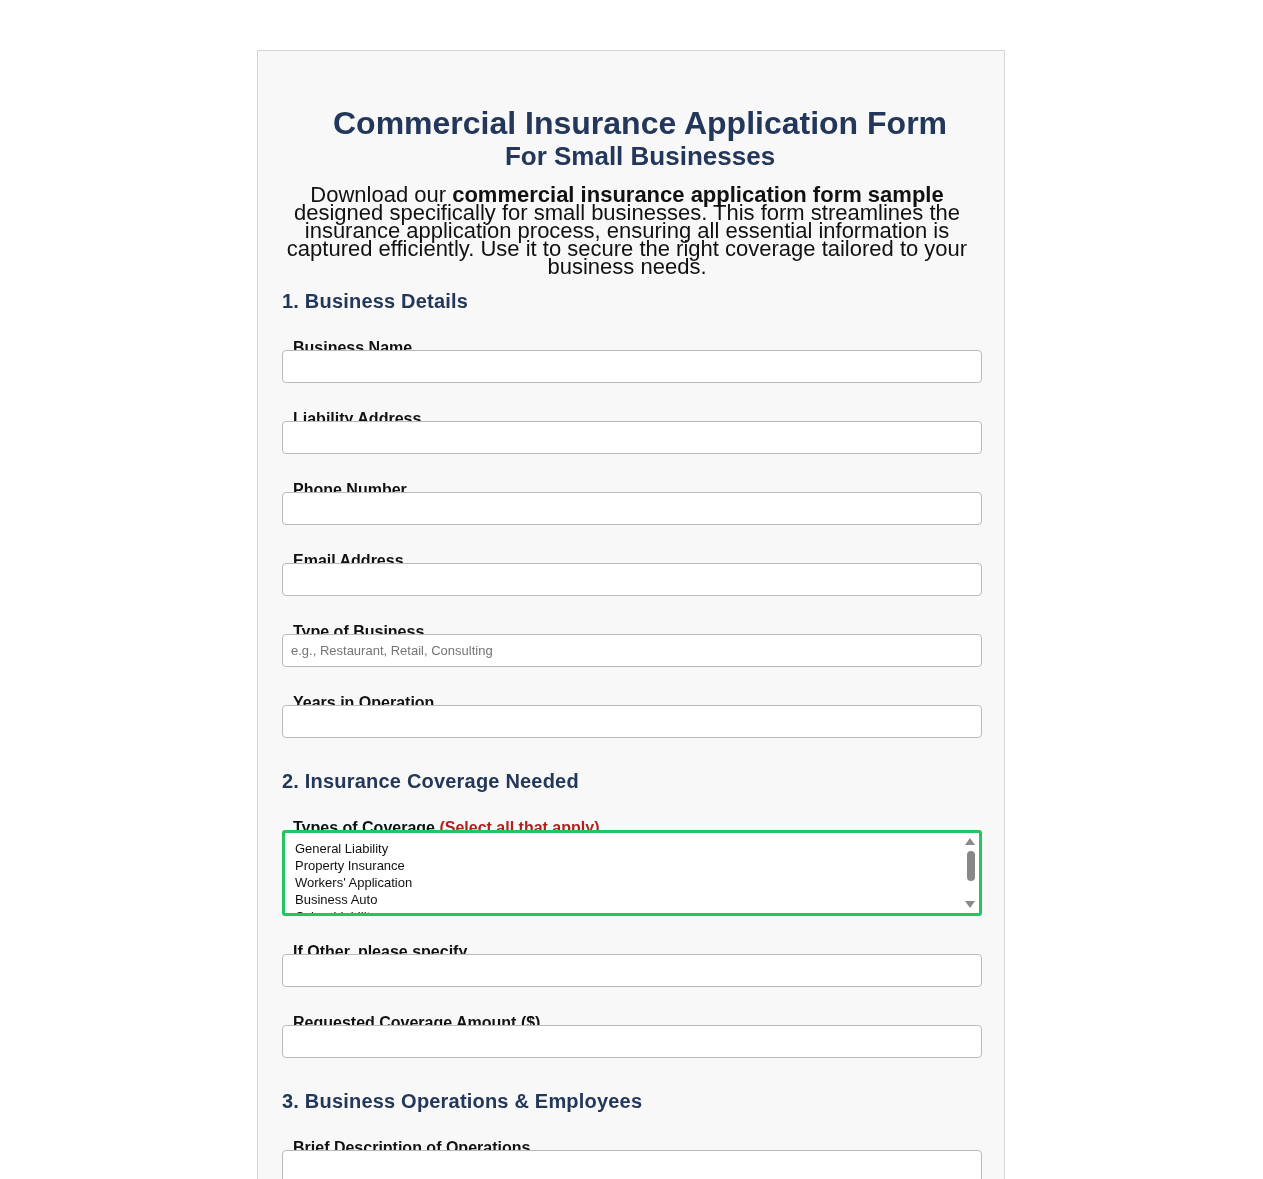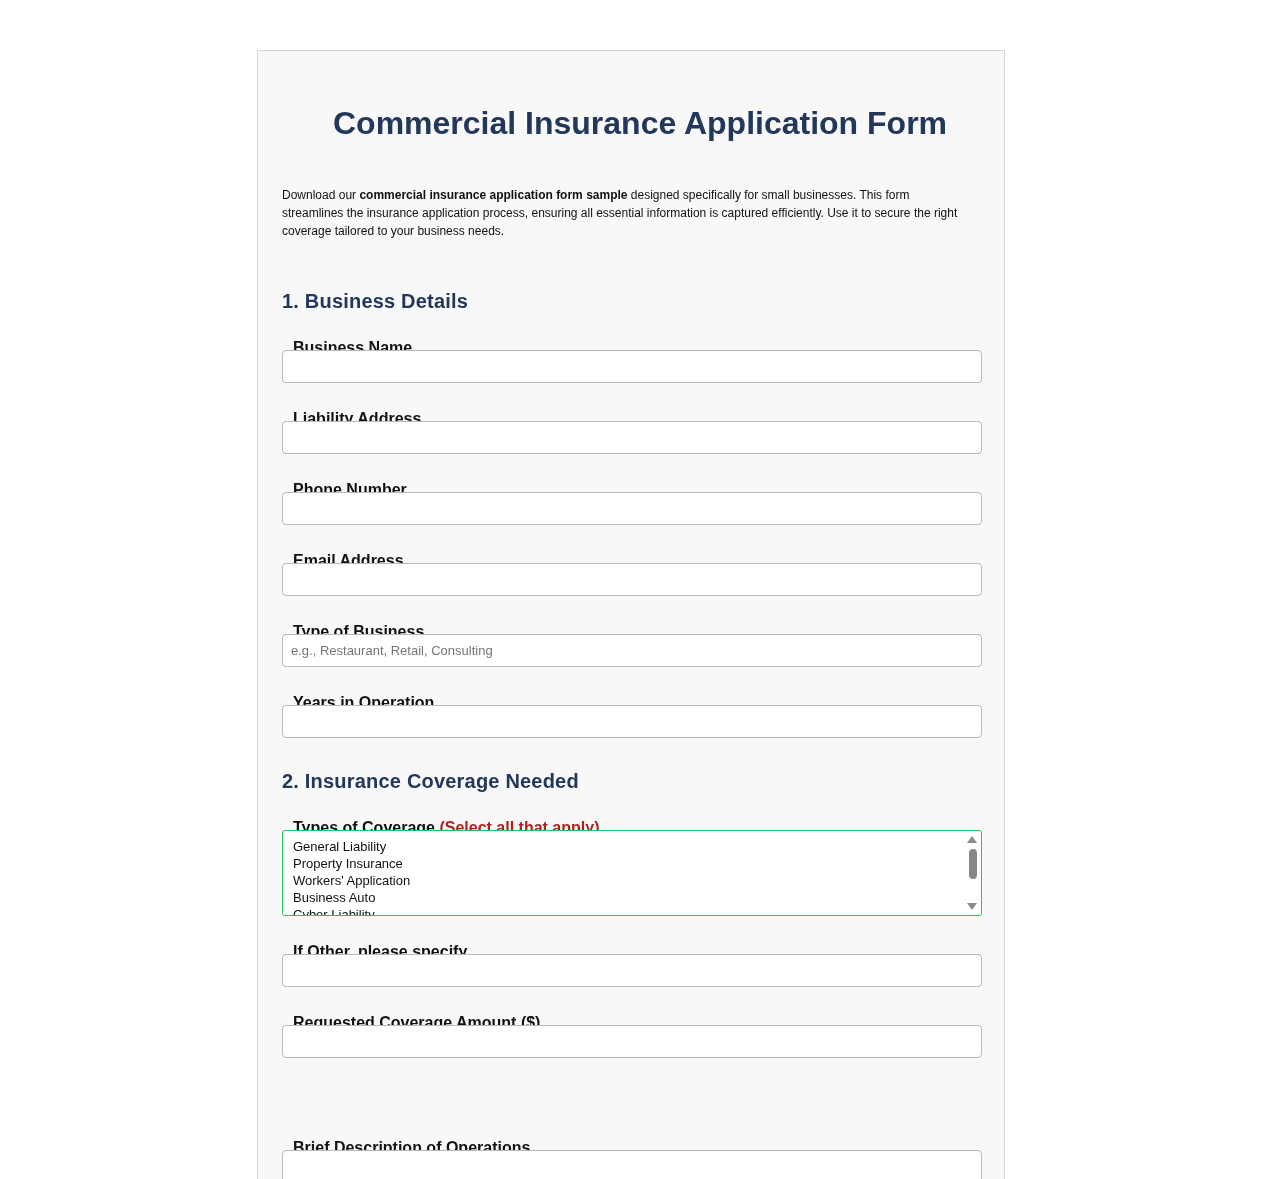--- a/index.html
+++ b/index.html
@@ -4,46 +4,47 @@
 <style>
   html, body { margin: 0; padding: 0; background: #ffffff; }
   body { width: 1263px; height: 1179px; overflow: hidden; position: relative; font-family: "Liberation Sans", sans-serif; }
   .card {
     position: absolute; left: 257px; top: 50px; width: 748px; height: 1200px;
     background: #f8f8f8; border: 1px solid #d6d6d6; box-sizing: border-box;
   }
   .title { position: absolute; left: 0; width: 748px; text-align: center; color: #22375a; font-weight: bold; margin: 8px; }
   .t1 { top: 45px; font-size: 32px; line-height: 38px; }
   .t2 { top: 81px; font-size: 26px; line-height: 32px; }
-  .intro { position: absolute; left: 24px; top: 135px; width: 690px; font-size: 12px; line-height: 18px; color: #111; margin: 0; }
+  .intro { position: absolute; left: 24px; top: 135px; width: 690px; font-size: 22px; line-height: 18px; color: #111; margin: 0; text-align: center; }
   .intro b { font-weight: bold; }
   .section { position: absolute; left: 24px; color: #22375a; font-size: 20px; font-weight: bold; margin: 0; letter-spacing: 0.2px; }
   .label { position: absolute; left: 24px; font-size: 16px; font-weight: bold; color: #111; margin: 11px; }
   .hint { font-weight: bold; color: #b91c1c; }
   .input {
     position: absolute; left: 24px; width: 700px; height: 33px; box-sizing: border-box;
     border: 1px solid #b9b9b9; border-radius: 4px; background: #fff;
     font-family: "Liberation Sans", sans-serif; font-size: 13px; padding: 2px 8px; color: #333;
   }
   .input::placeholder { color: #757575; }
   .listbox {
     position: absolute; left: 24px; width: 700px; height: 86px; box-sizing: border-box;
-    border: 1px solid #22c55e; border-radius: 3px; background: #fff; overflow: hidden;
+    border: 3px solid #22c55e; border-radius: 3px; background: #fff; overflow: hidden;
   }
   .opt { position: absolute; left: 10px; font-size: 13px; color: #111; line-height: 17px; white-space: nowrap; }
   .sb-up, .sb-down { position: absolute; right: 4px; width: 0; height: 0; border-left: 5px solid transparent; border-right: 5px solid transparent; }
   .sb-up { top: 5px; border-bottom: 7px solid #8a8a8a; }
   .sb-down { bottom: 5px; border-top: 7px solid #8a8a8a; }
   .sb-thumb { position: absolute; right: 4px; top: 18px; width: 8px; height: 30px; border-radius: 4px; background: #888; }
 </style>
 </head>
 <body>
 
 <div class="card">
   <h1 class="title t1">Commercial Insurance Application Form</h1>
+  <h2 class="title t2">For Small Businesses</h2>
 
   <p class="intro"><span>Download our </span><b>commercial insurance application form sample</b><span> designed specifically for small businesses. This form streamlines the insurance application process, ensuring all essential information is captured efficiently. Use it to secure the right coverage tailored to your business needs.</span></p>
 
   <h3 class="section" style="top:239px">1. Business Details</h3>
 
   <label class="label" style="top:277px">Business Name</label>
   <input class="input" style="top: 299px;" type="text" placeholder="">
 
   <label class="label" style="top:348px">Liability Address</label>
   <input class="input" style="top: 370px;" type="text" placeholder="">
@@ -73,16 +74,17 @@
     <div class="sb-thumb"></div>
     <div class="sb-down"></div>
   </div>
 
   <label class="label" style="top:881px">If Other, please specify</label>
   <input class="input" style="top: 903px;" type="text">
 
   <label class="label" style="top:952px">Requested Coverage Amount ($)</label>
   <input class="input" style="top: 974px;" type="text">
 
+  <h3 class="section" style="top:1039px">3. Business Operations &amp; Employees</h3>
 
   <label class="label" style="top:1077px">Brief Description of Operations</label>
   <textarea class="input" style="top: 1099px; height: 80px; resize: none;"></textarea>
 </div>
 
 </body></html>

